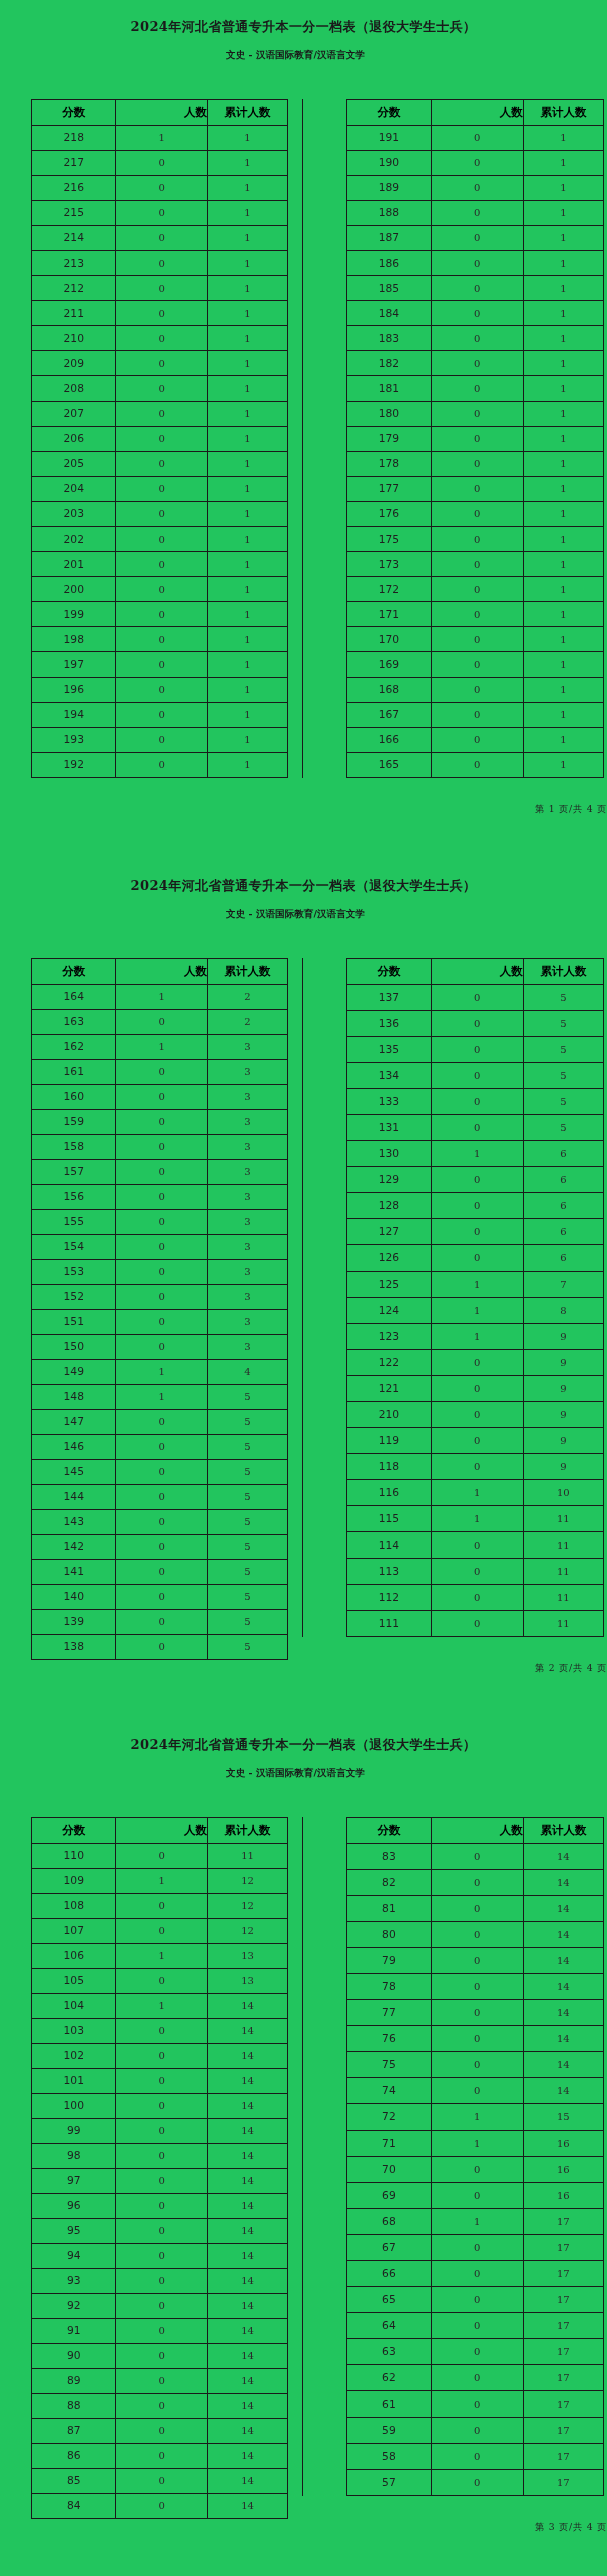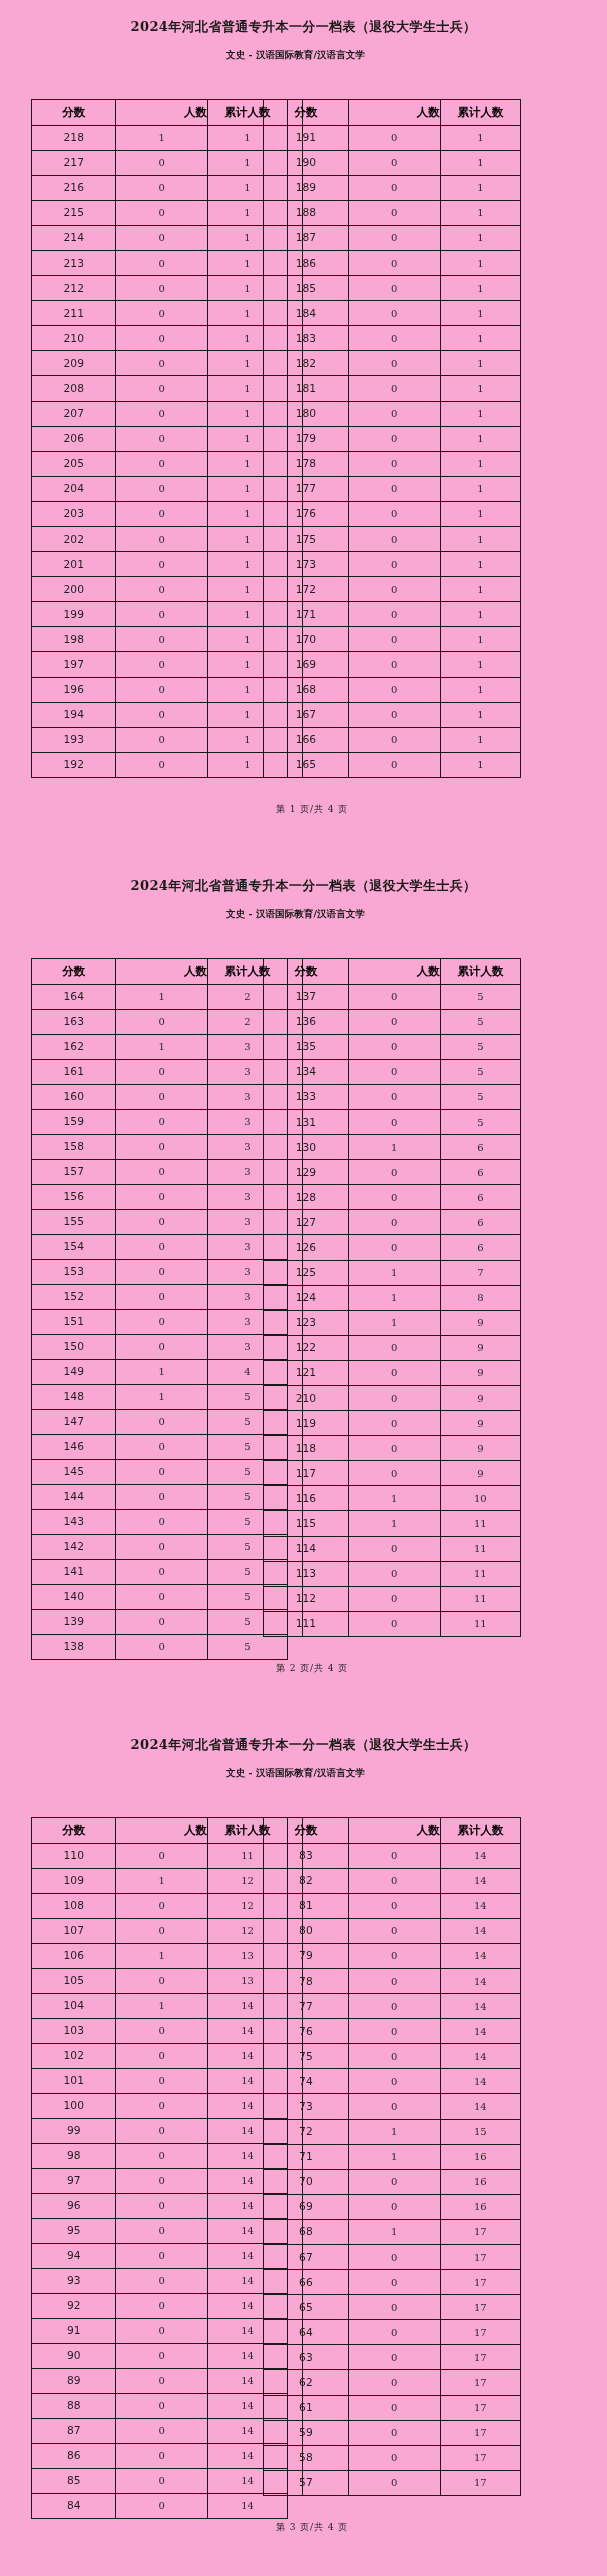--- a/index.html
+++ b/index.html
@@ -1,28 +1,28 @@
 <!DOCTYPE html>
 <html style="font-size:12.2px"><head>
 <meta charset="utf-8">
 <style>
   html,body { margin:0; padding:0; background:#ffffff; }
   body { width:607px; font-family:"DejaVu Serif","Liberation Serif",serif; color:#1a1a1a; }
-  .page { position:relative; width:607px; height:859px; background:#f9a8d4; overflow:hidden; }
+  .page { position:relative; width:607px; height:859px; background:#22c55e; overflow:hidden; }
   .title {
     position:absolute; top:18.4px; left:0; right:0; text-align:center;
     font-weight:bold; font-size:13px; letter-spacing:0.4px;
     font-family:"DejaVu Serif","Liberation Serif",serif;
   }
   .subtitle {
     position:absolute; top:49px; left:0; right:16px; text-align:center;
     font-weight:bold; font-size:9.6px;
     font-family:"DejaVu Serif","Liberation Serif",serif;
   }
-  .tables { position:absolute; top:99px; left:31px; width:490px; height:679px; }
+  .tables { position:absolute; top:99px; left:31px; width:553px; height:679px;padding-left:20px; }
   table.score-table {
     border-collapse:collapse; table-layout:fixed;
     border:1.5px solid #1a1a1a; height:679px; position:absolute; top:0;
   }
   table.score-table.left  { left:0;  width:257px; }
   table.score-table.right { right:0; width:258px; }
   .divider { position:absolute; left:271px; top:0; width:0; height:679px; border-left:1.1px solid #1a1a1a; }
   .score-table th, .score-table td {
     border:0.8px solid #1a1a1a; text-align:center; vertical-align:middle; padding:0;
     overflow:hidden; white-space:nowrap;
@@ -37,21 +37,21 @@
   .score-table td { height:24px; }
   .score-table td.score {
     font-family:"DejaVu Sans","Liberation Sans",sans-serif;
     font-size:10.7px; color:#1f1f1f;
   }
   .score-table td.count {
     font-family:"DejaVu Serif","Liberation Serif",serif;
     font-size:10px; color:#2a2a2a;
   }
   .footer {
-    position:absolute; top:803px; left:17px; right:0; text-align:center;
+    position:absolute; top:803px; left:17px; right:0; text-align:right;
     font-size:9.2px; color:#222; letter-spacing:0.8px;
     font-family:"DejaVu Serif","Liberation Serif",serif;
   }
 </style>
 </head>
 <body>
 
 <div class="page">
   <div class="title">2024年河北省普通专升本一分一档表（退役大学生士兵）</div>
   <div class="subtitle">文史 - 汉语国际教育/汉语言文学</div>
@@ -592,25 +592,20 @@
             <td class="score">119</td>
             <td class="count">0</td>
             <td class="count">9</td>
           </tr>
           <tr>
             <td class="score">118</td>
             <td class="count">0</td>
             <td class="count">9</td>
           </tr>
           <tr>
-            <td class="score">117</td>
-            <td class="count">0</td>
-            <td class="count">9</td>
-          </tr>
-          <tr>
             <td class="score">116</td>
             <td class="count">1</td>
             <td class="count">10</td>
           </tr>
           <tr>
             <td class="score">115</td>
             <td class="count">1</td>
             <td class="count">11</td>
           </tr>
           <tr>
@@ -843,25 +838,20 @@
             <td class="score">75</td>
             <td class="count">0</td>
             <td class="count">14</td>
           </tr>
           <tr>
             <td class="score">74</td>
             <td class="count">0</td>
             <td class="count">14</td>
           </tr>
           <tr>
-            <td class="score">73</td>
-            <td class="count">0</td>
-            <td class="count">14</td>
-          </tr>
-          <tr>
             <td class="score">72</td>
             <td class="count">1</td>
             <td class="count">15</td>
           </tr>
           <tr>
             <td class="score">71</td>
             <td class="count">1</td>
             <td class="count">16</td>
           </tr>
           <tr>

